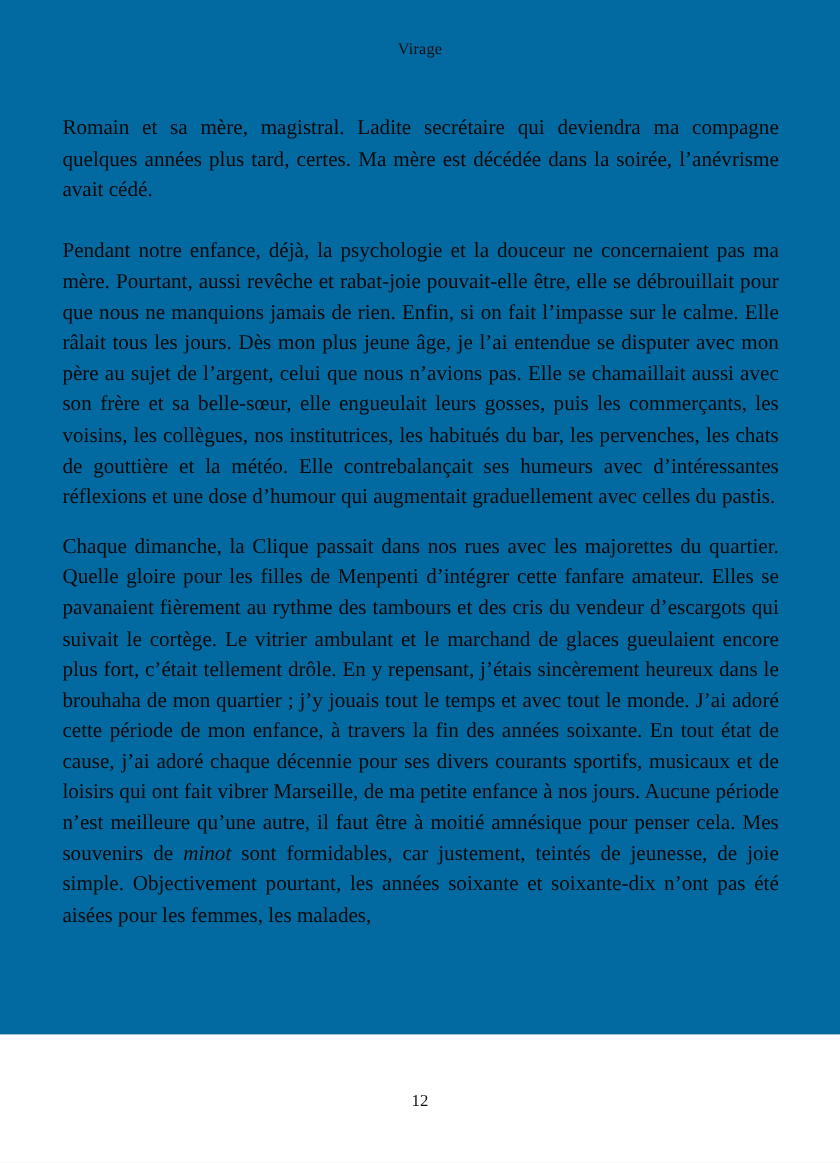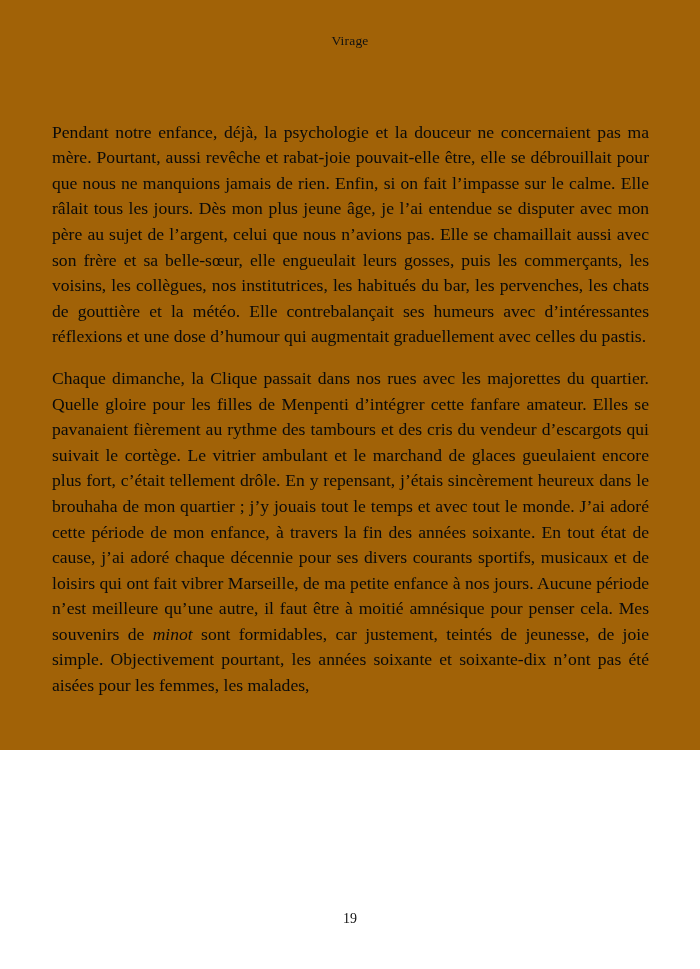--- a/index.html
+++ b/index.html
@@ -15,22 +15,22 @@
     font-family: "Liberation Serif", "DejaVu Serif", serif;
     color: #000000;
     -webkit-font-smoothing: antialiased;
     overflow: hidden;
   }
 
   .page {
     position: absolute;
     inset: 0;
     width: 700px;
-    height: 750px;
-    background: #a16207;
+    height: 862px;
+    background: #0369a1;
   }
 
   
   .running-head {
     position: absolute;
     top: 32px;
     left: 0;
     width: 700px;
     text-align: center;
     font-size: 13.5px;
@@ -92,22 +92,23 @@
 </style>
 </head>
 <body>
 
 <div class="page">
 
   <div class="running-head">Virage</div>
 
   <div class="text-block">
 
+    <p class="para last-ragged">Romain et sa mère, magistral. Ladite secrétaire qui deviendra ma compagne quelques années plus tard, certes. Ma mère est décédée dans la soirée, l’anévrisme avait cédé.</p>
 
     <p class="para gap-before last-ragged">Pendant notre enfance, déjà, la psychologie et la douceur ne concernaient pas ma mère. Pourtant, aussi revêche et rabat-joie pouvait-elle être, elle se débrouillait pour que nous ne manquions jamais de rien. Enfin, si on fait l’impasse sur le calme. Elle râlait tous les jours. Dès mon plus jeune âge, je l’ai entendue se disputer avec mon père au sujet de l’argent, celui que nous n’avions pas. Elle se chamaillait aussi avec son frère et sa belle-sœur, elle engueulait leurs gosses, puis les commerçants, les voisins, les collègues, nos institutrices, les habitués du bar, les pervenches, les chats de gouttière et la météo. Elle contrebalançait ses humeurs avec d’intéressantes réflexions et une dose d’humour qui augmentait graduellement avec celles du pastis.</p>
 
     <p class="para tight-before last-ragged"><span>Chaque dimanche, la Clique passait dans nos rues avec les majorettes du quartier. Quelle gloire pour les filles de Menpenti d’intégrer cette fanfare amateur. Elles se pavanaient fièrement au rythme des tambours et des cris du vendeur d’escargots qui suivait le cortège. Le vitrier ambulant et le marchand de glaces gueulaient encore plus fort, c’était tellement drôle. En y repensant, j’étais sincèrement heureux dans le brouhaha de mon quartier ; j’y jouais tout le temps et avec tout le monde. J’ai adoré cette période de mon enfance, à travers la fin des années soixante. En tout état de cause, j’ai adoré chaque décennie pour ses divers courants sportifs, musicaux et de loisirs qui ont fait vibrer Marseille, de ma petite enfance à nos jours. Aucune période n’est meilleure qu’une autre, il faut être à moitié amnésique pour penser cela. Mes souvenirs de </span><em class="emph">minot</em><span> sont formidables, car justement, teintés de jeunesse, de joie simple. Objectivement pourtant, les années soixante et soixante-dix n’ont pas été aisées pour les femmes, les malades,</span></p>
 
   </div>
 
-  <div class="folio">19</div>
+  <div class="folio">12</div>
 
 </div>
 
 </body></html>

